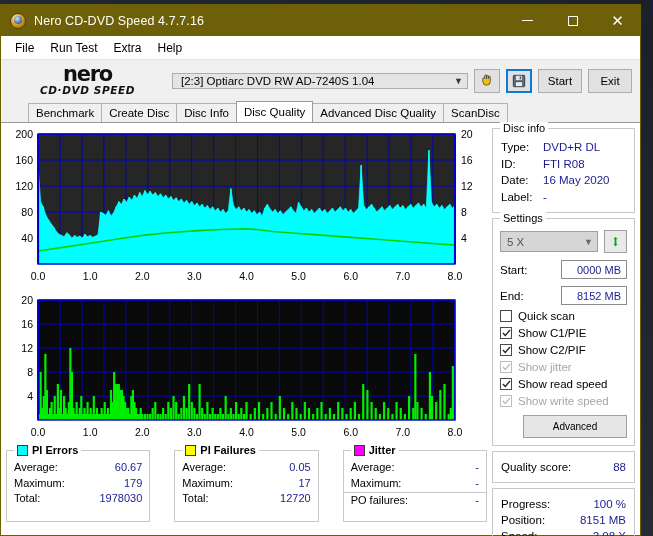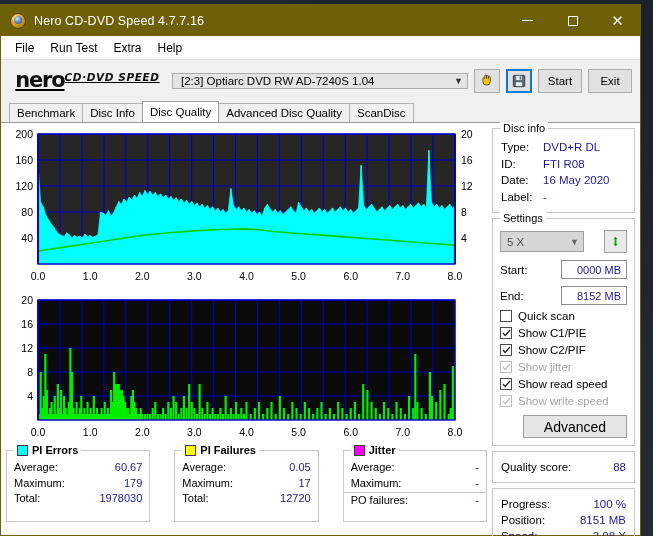--- a/index.html
+++ b/index.html
@@ -65,22 +65,22 @@
     flex: 0 0 auto;
   }
   .menu-item {
     font-size: 12px; color: #000; padding: 2px 8px; white-space: nowrap;
   }
   
   #toolbar {
     height: 41px; background: #f0f0f0; display: flex; align-items: center;
     padding: 0 8px; flex: 0 0 auto; gap: 6px;
   }
-  #logo { width: 157px; display: flex; flex-direction: row; align-items: flex-start;
-          justify-content: center; user-select: none; text-decoration: underline; }
+  #logo { width: 157px; display: flex; flex-direction: column; align-items: center;
+          justify-content: center; user-select: none; }
   #logo .l1 {
     font-family: "DejaVu Sans", sans-serif;
     font-weight: bold; font-size: 21px; line-height: 19px; color: #111;
     letter-spacing: -1.2px;
   }
   #logo .l2 {
     font-family: "DejaVu Sans", sans-serif;
     font-weight: bold; font-size: 10.5px; line-height: 12px; color: #111;
     letter-spacing: .6px; font-style: italic;
   }
@@ -97,21 +97,21 @@
   .tbtn {
     height: 24px; border: 1px solid #adadad; background: #e1e1e1;
     display: flex; align-items: center; justify-content: center;
     box-sizing: border-box;
   }
   .tbtn.icon { width: 26px; }
   .tbtn.sel { border: 2px solid #0a7bd6; }
   .tbtn.wide { width: 44px; font-size: 11.5px; color: #000; }
   
   #tabs {
-    display: flex; align-items: flex-end; padding-left: 8px; height: 21px;
+    display: flex; align-items: flex-end; padding-left: 27px; height: 21px;
     flex: 0 0 auto; background: #f0f0f0;
   }
   .tab {
     font-size: 11.5px; color: #000; padding: 3px 7px 3px 7px;
     border: 1px solid #b2b2b2; border-bottom: none; background: #f0f0f0;
     margin-right: -1px; box-sizing: border-box; height: 19px; white-space: nowrap;
   }
   .tab.active {
     background: #ffffff; height: 21px; padding-top: 4px; position: relative; z-index: 3;
     border-color: #9a9a9a;
@@ -149,21 +149,21 @@
   .panel { border: 1px solid #c8c8c8; position: relative; box-sizing: border-box; }
   .panel > .ptitle {
     position: absolute; top: -7px; left: 7px; background: #fff; padding: 0 3px;
     font-size: 11px; color: #000;
   }
   #disc-info { padding: 10px 8px 7px 8px; }
   .inforow { display: flex; font-size: 11.5px; line-height: 16.5px; }
   .inforow .k { width: 42px; flex: 0 0 auto; color: #000; }
   .inforow .v { color: #1b1b8f; }
   #settings { padding: 11px 7px 7px 7px; }
-  #speed-row { display: flex; align-items: center; gap: 20px; }
+  #speed-row { display: flex; align-items: center; gap: 6px; }
   #speed-select {
     flex: 1 1 auto; height: 21px; background: #d6d6d6; border: 1px solid #a0a0a0;
     display: flex; align-items: center; padding: 0 4px 0 6px; box-sizing: border-box;
     font-size: 11.5px; color: #555;
   }
   #speed-select .chev { margin-left: auto; font-size: 9px; color: #666; }
   #refresh-btn {
     width: 21px; height: 21px; border: 1px solid #a0a0a0; background: #e9e9e9;
     display: flex; align-items: center; justify-content: center;
   }
@@ -178,21 +178,21 @@
   .cbrow.dim { color: #a6a6a6; }
   .cbox {
     width: 12px; height: 12px; border: 1px solid #4a4a4a; background: #fff;
     display: flex; align-items: center; justify-content: center; flex: 0 0 auto;
     box-sizing: border-box;
   }
   .cbrow.dim .cbox { border-color: #bdbdbd; }
   .cbox svg { display: block; }
   #advanced-btn {
     margin: 8px 0 0 auto; width: 102px; height: 21px; border: 1px solid #a0a0a0;
-    background: #e6e6e6; font-size: 14px; color: #000;
+    background: #e6e6e6; font-size: 10px; color: #000;
     display: flex; align-items: center; justify-content: center;
   }
   #quality { padding: 7px 8px; }
   #progress { padding: 7px 8px 7px 8px; }
   .qrow { display: flex; font-size: 11.5px; line-height: 16px; }
   .qrow .k { color: #000; }
   .qrow .v { margin-left: auto; color: #1b1b8f; }
 </style>
 </head>
 <body>
@@ -243,20 +243,21 @@
         <rect x="8.8" y="2.6" width="1.8" height="3.6" fill="#5b6b7a"></rect>
         <rect x="4" y="9" width="8" height="5.2" fill="#e9eef2" stroke="#2a3540" stroke-width="0.6"></rect>
       </svg>
     </div>
     <div class="tbtn wide">Start</div>
     <div class="tbtn wide">Exit</div>
   </div>
 
   <div id="tabs">
     <div class="tab">Benchmark</div>
+    <div class="tab">Create Disc</div>
     <div class="tab">Disc Info</div>
     <div class="tab active">Disc Quality</div>
     <div class="tab">Advanced Disc Quality</div>
     <div class="tab">ScanDisc</div>
   </div>
 
   <div id="body">
 
     <div id="left-col">
       <div class="chart-wrap" id="chart-top">

